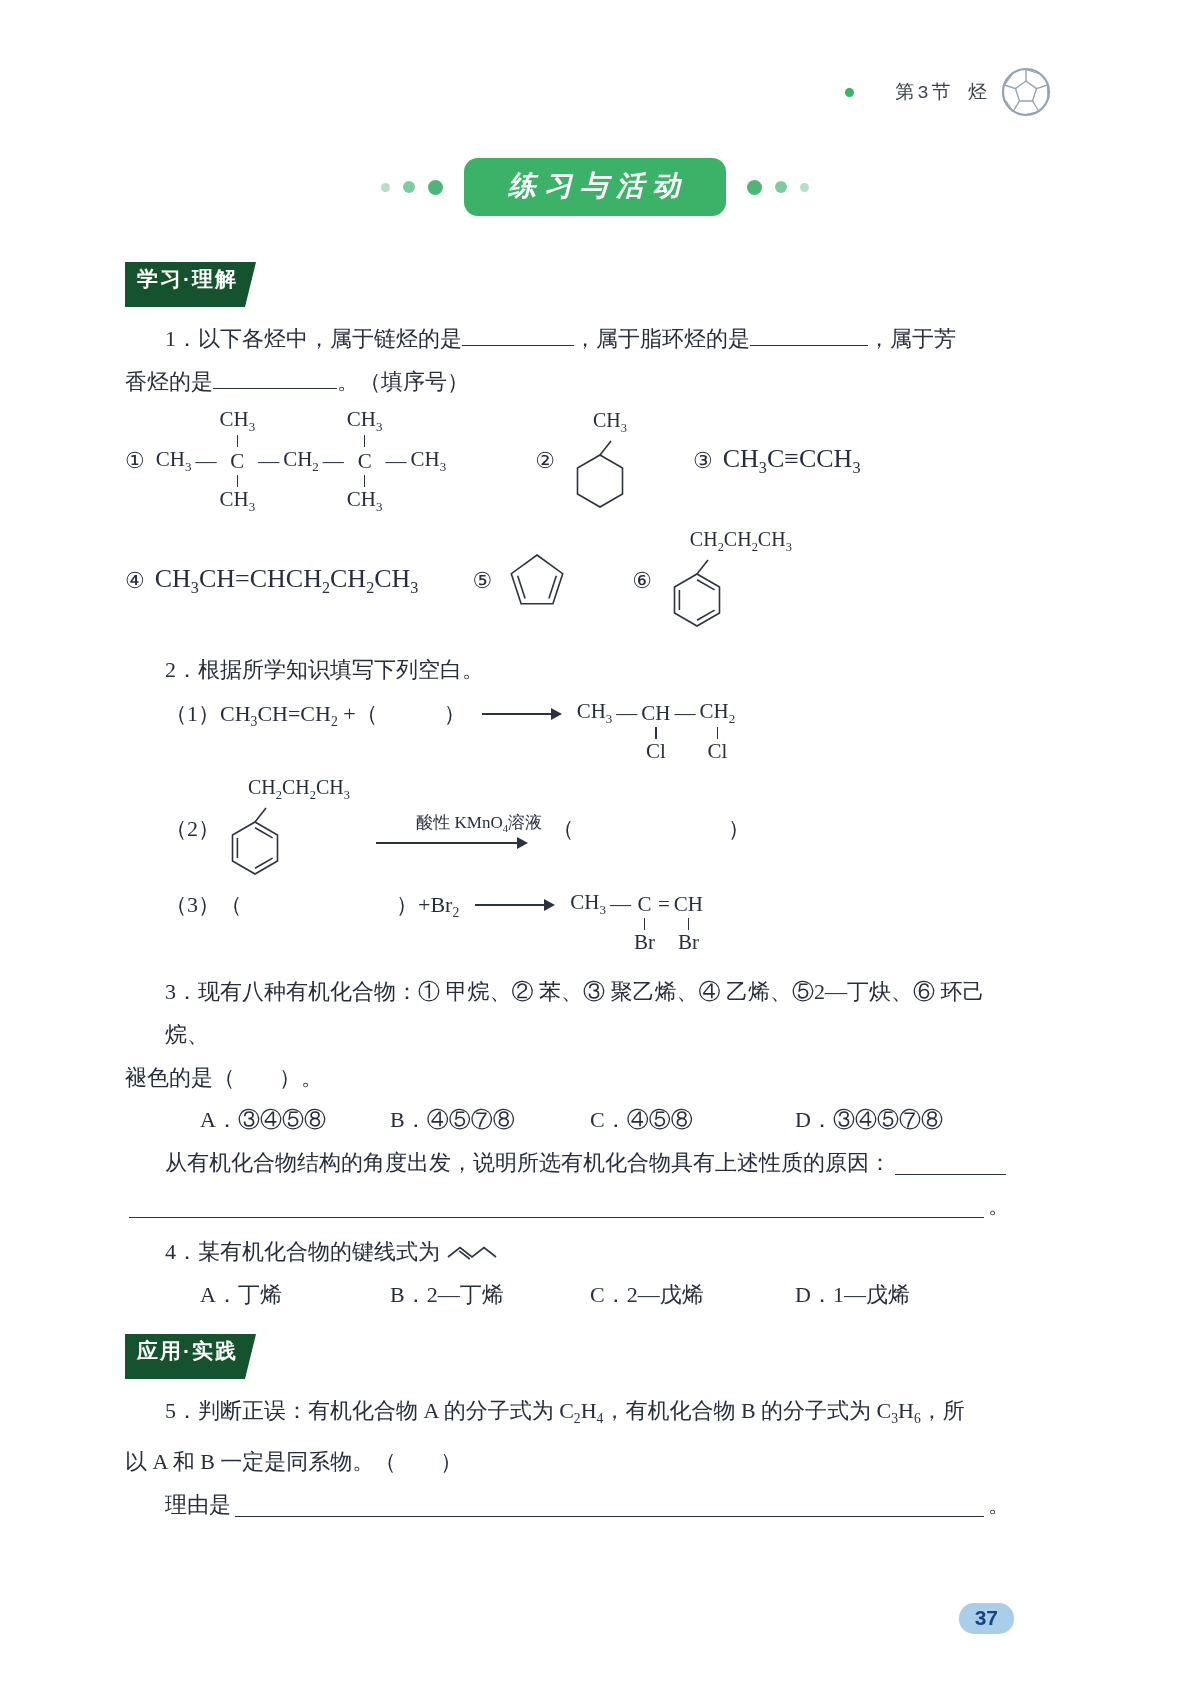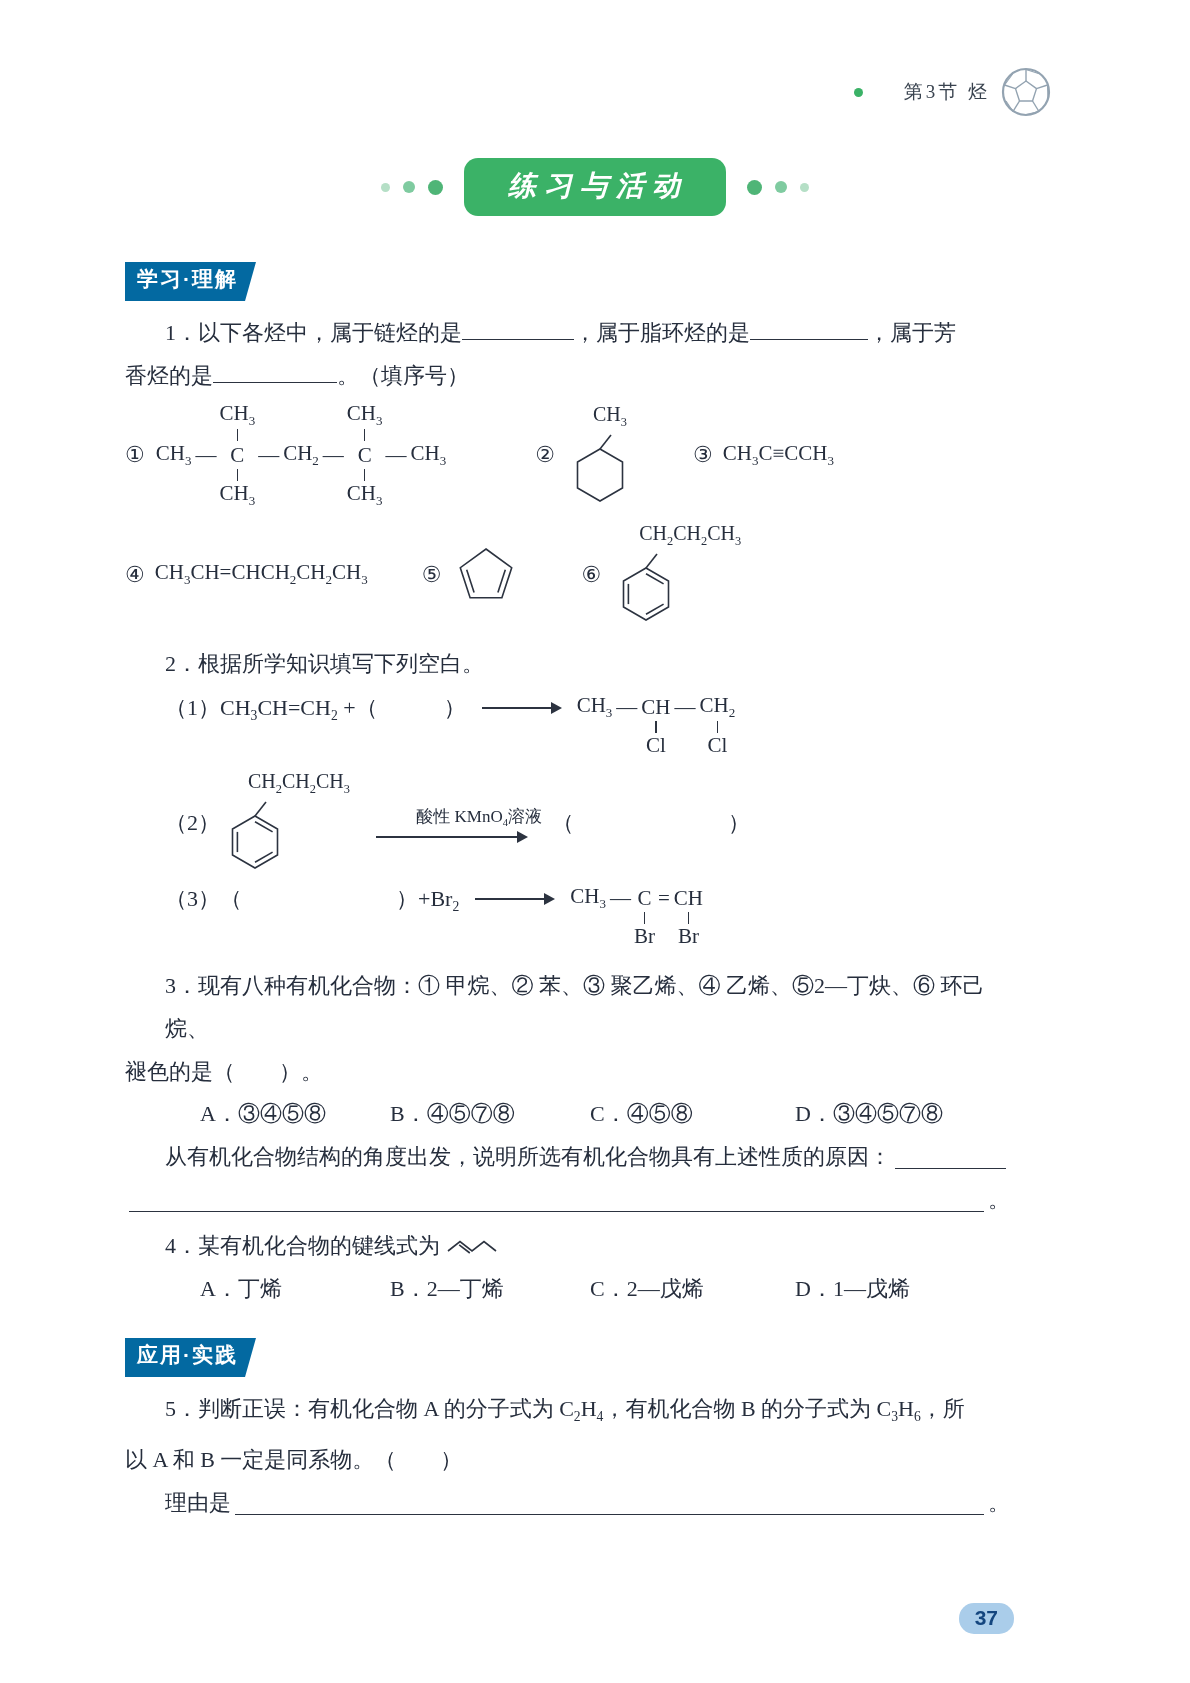--- a/index.html
+++ b/index.html
@@ -3,53 +3,53 @@
 <meta charset="utf-8">
 <style>
   html,body{margin:0;padding:0;}
   body{width:1190px;height:1683px;background:#ffffff;position:relative;
        font-family:"Liberation Serif",serif;color:#262e3d;}
   .page{position:absolute;inset:0;overflow:hidden;}
 
   
   .hdr{position:absolute;top:66px;right:138px;display:flex;align-items:center;gap:10px;}
   .hdr-dot{width:9px;height:9px;border-radius:50%;background:#3bb267;}
-  .hdr-txt{font-size:19px;letter-spacing:3px;color:#39434f;font-family:Liberation Serif, serif;margin-left:31px;}
+  .hdr-txt{font-size:19px;letter-spacing:3px;color:#39434f;font-family:Liberation Mono, monospace;margin-left:31px;}
   .fullerene{width:52px;height:52px;}
   .fullerene line,.fullerene polygon,.fullerene circle{stroke:#93a3b1;fill:none;}
 
   
   .banner-row{position:absolute;top:158px;left:0;width:100%;display:flex;justify-content:center;align-items:center;gap:13px;}
   .banner-pill{background:#3bb267;color:#fff;font-family:"Liberation Sans",sans-serif;font-weight:bold;
                font-size:28px;letter-spacing:8px;padding:9px 38px 11px 44px;border-radius:14px;margin:0 8px;font-style:italic;}
   .bdot{border-radius:50%;display:inline-block;}
   .d1{width:9px;height:9px;background:#b5dfc6;}
   .d2{width:12px;height:12px;background:#7fcba0;}
   .d3{width:15px;height:15px;background:#4fb577;}
 
   
   .content{position:absolute;top:262px;left:125px;width:885px;}
-  .glabel{display:inline-block;background:#0369a1;color:#fff;font-family:"Liberation Sans",sans-serif;
-          font-weight:bold;font-size:21px;letter-spacing:2px;padding:3px 18px 8px 12px;
+  .glabel{display:inline-block;background:#14532d;color:#fff;font-family:"Liberation Sans",sans-serif;
+          font-weight:bold;font-size:21px;letter-spacing:2px;padding:3px 18px 14px 12px;
           clip-path:polygon(0 0,100% 0,calc(100% - 11px) 100%,0 100%);}
   .para{font-size:22px;line-height:43px;}
-  .pl40{padding-left:40px;}.mt10{margin-top:10px;}.mt14{margin-top:14px;}.mt20{margin-top:28px;}
+  .pl40{padding-left:40px;}.mt10{margin-top:10px;}.mt14{margin-top:14px;}.mt20{margin-top:18px;}
   .blank{display:inline-block;border-bottom:1.5px solid #2c3340;height:20px;vertical-align:baseline;}
   .w112{width:112px;}.w118{width:118px;}.w124{width:124px;}
   .flexline{display:flex;align-items:flex-end;justify-content:center;}
   .flexline .blank{flex:1 1 auto;margin:0 4px 9px 4px;}
 
   
   .srow{display:flex;align-items:center;}
   .srow1{margin-top:4px;}
   .srow2{margin-top:12px;}
   .sitem{display:flex;align-items:center;}
   .ml1{margin-left:88px;}.ml2{margin-left:58px;}.ml3{margin-left:54px;}.ml4{margin-left:60px;}
   .snum{font-size:22px;margin-right:10px;}
-  .fml{font-size:21px;}
+  .fml{font-size:26px;}
   sub{font-size:0.62em;}
 
   
   .chem{display:inline-flex;align-items:stretch;font-size:21px;}
   .cc{display:flex;flex-direction:column;align-items:center;}
   .cc .m{height:28px;display:flex;align-items:center;padding:0 1px;}
   .bd .m,.cc .m.bd{padding:0 3px;}
   .chem3 .t{height:40px;display:flex;flex-direction:column;align-items:center;justify-content:flex-end;}
   .chem3 .b{height:40px;display:flex;flex-direction:column;align-items:center;justify-content:flex-start;}
   .chem2 .b{height:42px;display:flex;flex-direction:column;align-items:center;justify-content:flex-start;}

